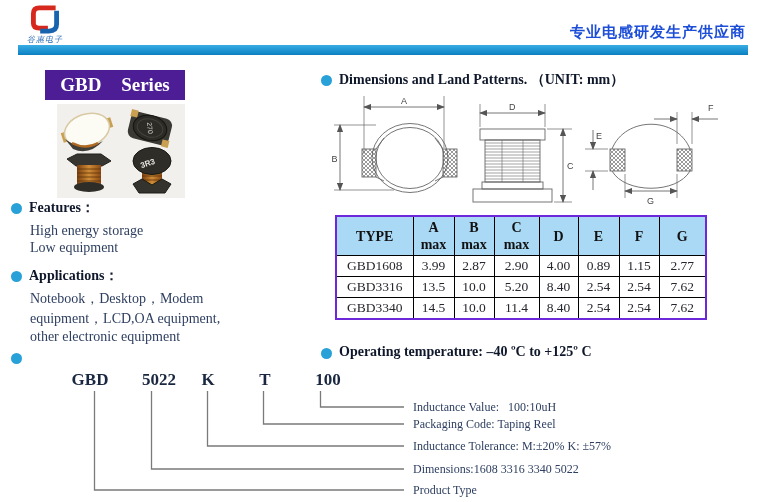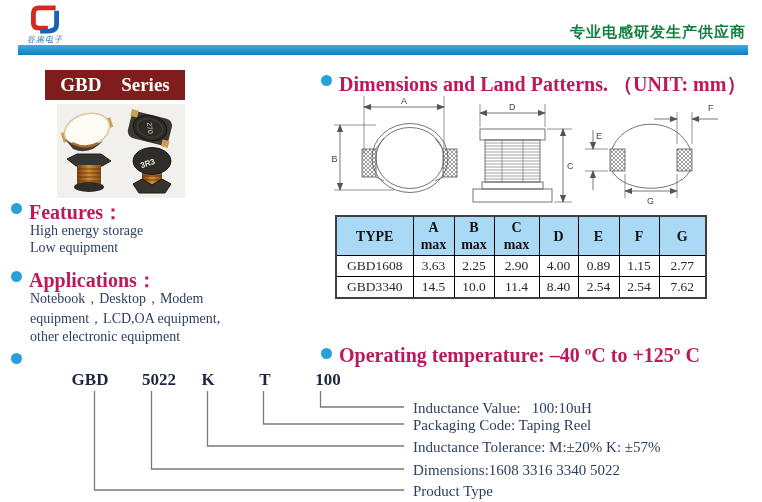--- a/index.html
+++ b/index.html
@@ -3,34 +3,34 @@
 <meta charset="utf-8">
 <style>
   html,body{margin:0;padding:0;}
   body{
     width:762px;height:502px;position:relative;background:#fff;overflow:hidden;
     font-family:"Liberation Serif",serif;color:#2d3e5f;
   }
   .abs{position:absolute;}
   
   .logo-caption{left:27px;top:34px;font-size:8px;color:#2a6db5;font-style:italic;letter-spacing:1px;}
-  .tagline{right:16px;top:23px;font-family:Liberation Sans, sans-serif;font-weight:bold;font-size:15px;color:#15803d;letter-spacing:1px;}
+  .tagline{right:16px;top:23px;font-family:Liberation Sans, sans-serif;font-weight:bold;font-size:15px;color:#1d4ed8;letter-spacing:1px;}
   .bar{left:18px;top:45px;width:730px;height:10px;background:linear-gradient(180deg,#38ace3 0%,#1287c8 85%,#0f7ab8 100%);}
   
-  .series-box{left:45px;top:70px;width:140px;height:30px;background:#7f1d1d;color:#fff;
+  .series-box{left:45px;top:70px;width:140px;height:30px;background:#4c1d95;color:#fff;
     font-weight:bold;font-size:19px;display:flex;align-items:center;justify-content:center;word-spacing:15px;}
   .photo{left:57px;top:104px;width:128px;height:94px;}
   .sec{display:flex;align-items:flex-start;}
   .bullet{width:11px;height:11px;border-radius:50%;background:#28a0d8;margin-right:7px;flex:none;margin-top:4px;}
-  .h{font-size:20px;font-weight:bold;color:#be185d;}
+  .h{font-size:14px;font-weight:bold;color:#0f172a;}
   .body-line{font-size:14px;color:#2d3e5f;white-space:pre;}
   .code{font-weight:bold;font-size:17px;color:#1a2740;transform:translateX(-50%);}
-  .pn-label{font-size:15px;color:#2d3e5f;white-space:pre;}
+  .pn-label{font-size:12px;color:#2d3e5f;white-space:pre;}
   
-  table.spec{border-collapse:collapse;table-layout:fixed;width:370px;border:2px solid #404040;}
+  table.spec{border-collapse:collapse;table-layout:fixed;width:370px;border:2px solid #6d28d9;}
   table.spec th,table.spec td{border:1px solid #000;text-align:center;padding:0;}
   table.spec th{background:#a9d9f5;font-weight:bold;font-size:14px;height:38px;vertical-align:middle;color:#111;}
   table.spec th span{display:block;line-height:17px;}
   table.spec td{font-size:13.5px;height:20px;color:#26262e;}
   svg text{font-family:"Liberation Sans",sans-serif;}
 </style>
 </head>
 <body>
 
 <svg class="abs" style="left:28px;top:5px" width="34" height="29" viewBox="0 0 34 30">
@@ -236,29 +236,39 @@
         </th>
       <th>
           <span>G</span>
           <span></span>
         </th>
     </tr>
   </thead>
   <tbody>
     <tr>
       <td>GBD1608</td>
-      <td>3.63</td>
-      <td>2.25</td>
+      <td>3.99</td>
+      <td>2.87</td>
       <td>2.90</td>
       <td>4.00</td>
       <td>0.89</td>
       <td>1.15</td>
       <td>2.77</td>
     </tr>
     <tr>
+      <td>GBD3316</td>
+      <td>13.5</td>
+      <td>10.0</td>
+      <td>5.20</td>
+      <td>8.40</td>
+      <td>2.54</td>
+      <td>2.54</td>
+      <td>7.62</td>
+    </tr>
+    <tr>
       <td>GBD3340</td>
       <td>14.5</td>
       <td>10.0</td>
       <td>11.4</td>
       <td>8.40</td>
       <td>2.54</td>
       <td>2.54</td>
       <td>7.62</td>
     </tr>
   </tbody>

